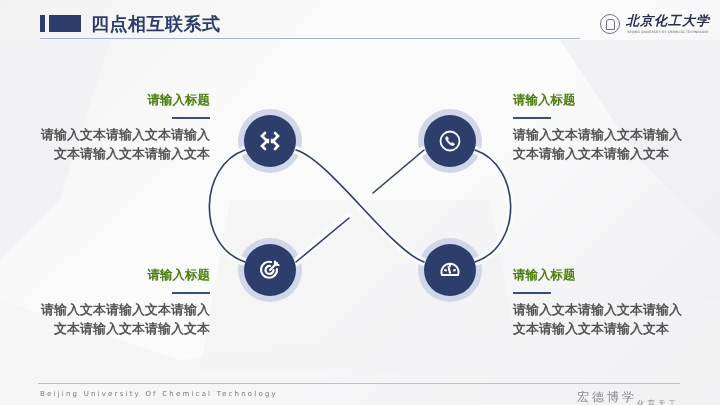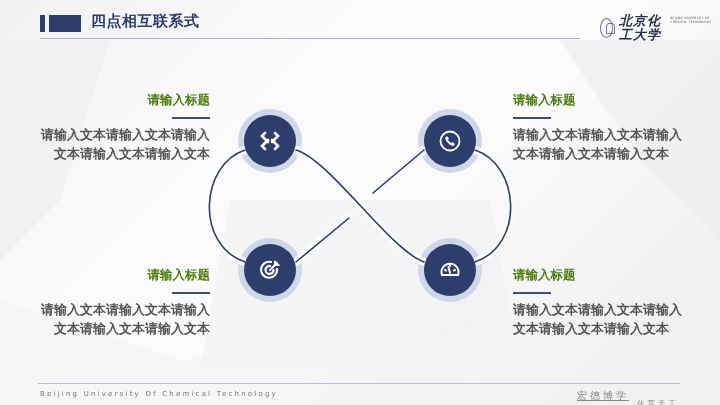--- a/index.html
+++ b/index.html
@@ -5,44 +5,44 @@
     * { margin: 0; padding: 0; box-sizing: border-box; }
     html, body { width: 720px; height: 405px; overflow: hidden; }
     body {
       position: relative;
       font-family: "DejaVu Sans", "Liberation Sans", sans-serif;
       background: linear-gradient(135deg, #f2f2f3 0%, #fafafa 30%, #fbfbfc 55%, #f3f3f5 80%, #eeeef0 100%);
     }
     .bg-shape { position: absolute; pointer-events: none; }
     .header-bar1 { position: absolute; left: 40px; top: 15px; width: 5px; height: 17px; background: #2c3c6b; }
     .header-bar2 { position: absolute; left: 49px; top: 15px; width: 32px; height: 17px; background: #2c3c6b; }
-    .title { position: absolute; left: 91px; top: 12px; font-size: 15px; font-weight: bold; color: #2c3c6b; letter-spacing: 0.5px; }
+    .title { position: absolute; left: 91px; top: 12px; font-size: 18px; font-weight: bold; color: #2c3c6b; letter-spacing: 0.5px; }
     .header-line { position: absolute; left: 40px; top: 38px; width: 540px; height: 1px; background: #aab3cc; }
     .logo { position: absolute; left: 600px; top: 14px; display: flex; align-items: center; }
     .logo-emblem { width: 20px; height: 20px; border-radius: 50%; border: 1.5px solid #6b7088; position: relative; }
     .logo-emblem::after { content: ""; position: absolute; left: 5px; top: 4px; width: 7px; height: 9px; border: 1.2px solid #6b7088; border-radius: 3px 3px 0 0; }
-    .logo-text { margin-left: 6px; display: flex; flex-direction: row; }
+    .logo-text { margin-left: 6px; display: flex; flex-direction: column; align-items: center; }
     .logo-cn { font-family: "DejaVu Serif", serif; font-size: 13px; font-weight: bold; font-style: italic; color: #2a2f4a; letter-spacing: 1px; line-height: 14px; }
     .logo-en { font-size: 3px; color: #555; letter-spacing: 0.2px; line-height: 4px; margin-top: 2px; }
 
     .block { position: absolute; width: 170px; }
     .block .btitle { font-size: 12.5px; font-weight: bold; color: #4d7c0f; line-height: 16px; }
     .block .bline { width: 38px; height: 2px; background: #3d4c78; margin-top: 9px; }
     .block .btext { font-size: 13px; color: #555; line-height: 19px; margin-top: 6px; font-weight: bold; }
     .block.left { text-align: right; }
     .block.left .bline { margin-left: auto; }
     .block.right { text-align: left; }
 
     .diagram { position: absolute; left: 0; top: 0; width: 720px; height: 405px; }
     .node { position: absolute; width: 52px; height: 52px; border-radius: 50%; background: #2e3e6c; display: flex; align-items: center; justify-content: center; }
 
     .footer-line-left { position: absolute; left: 38px; top: 383px; width: 262px; height: 1px; background: #b8bfd2; }
     .footer-line-right { position: absolute; left: 300px; top: 383px; width: 380px; height: 1px; background: #b8bfd2; }
     .footer-en { position: absolute; left: 40px; top: 390px; font-size: 7px; color: #777; letter-spacing: 2.2px; }
-    .footer-cn { position: absolute; left: 577px; top: 389px; font-size: 10px; color: #888; letter-spacing: 3px; text-decoration: underline; }
+    .footer-cn { position: absolute; left: 577px; top: 389px; font-size: 12px; color: #888; letter-spacing: 3px; }
     .footer-cn2 { position: absolute; left: 637px; top: 389px; font-size: 7.5px; color: #888; letter-spacing: 3px; margin-top: 10px; }
   </style>
 </head>
 <body>
 
 <svg class="bg-shape" width="720" height="405" style="left:0;top:0;">
   <polygon points="0,40 110,40 60,200 0,260" fill="#f0f0f2" opacity="0.7"></polygon>
   <polygon points="560,40 720,40 720,240 640,160" fill="#eeeef1" opacity="0.7"></polygon>
   <polygon points="230,200 490,200 520,370 200,370" fill="#f1f1f3" opacity="0.55"></polygon>
   <polygon points="0,300 180,360 720,300 720,405 0,405" fill="#f3f3f5" opacity="0.6"></polygon>

